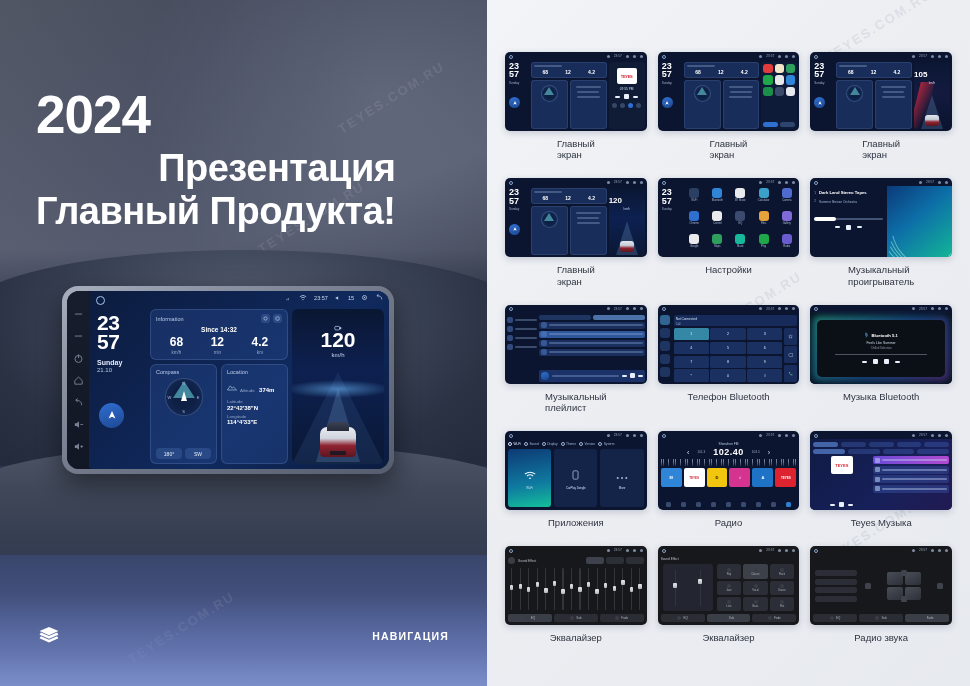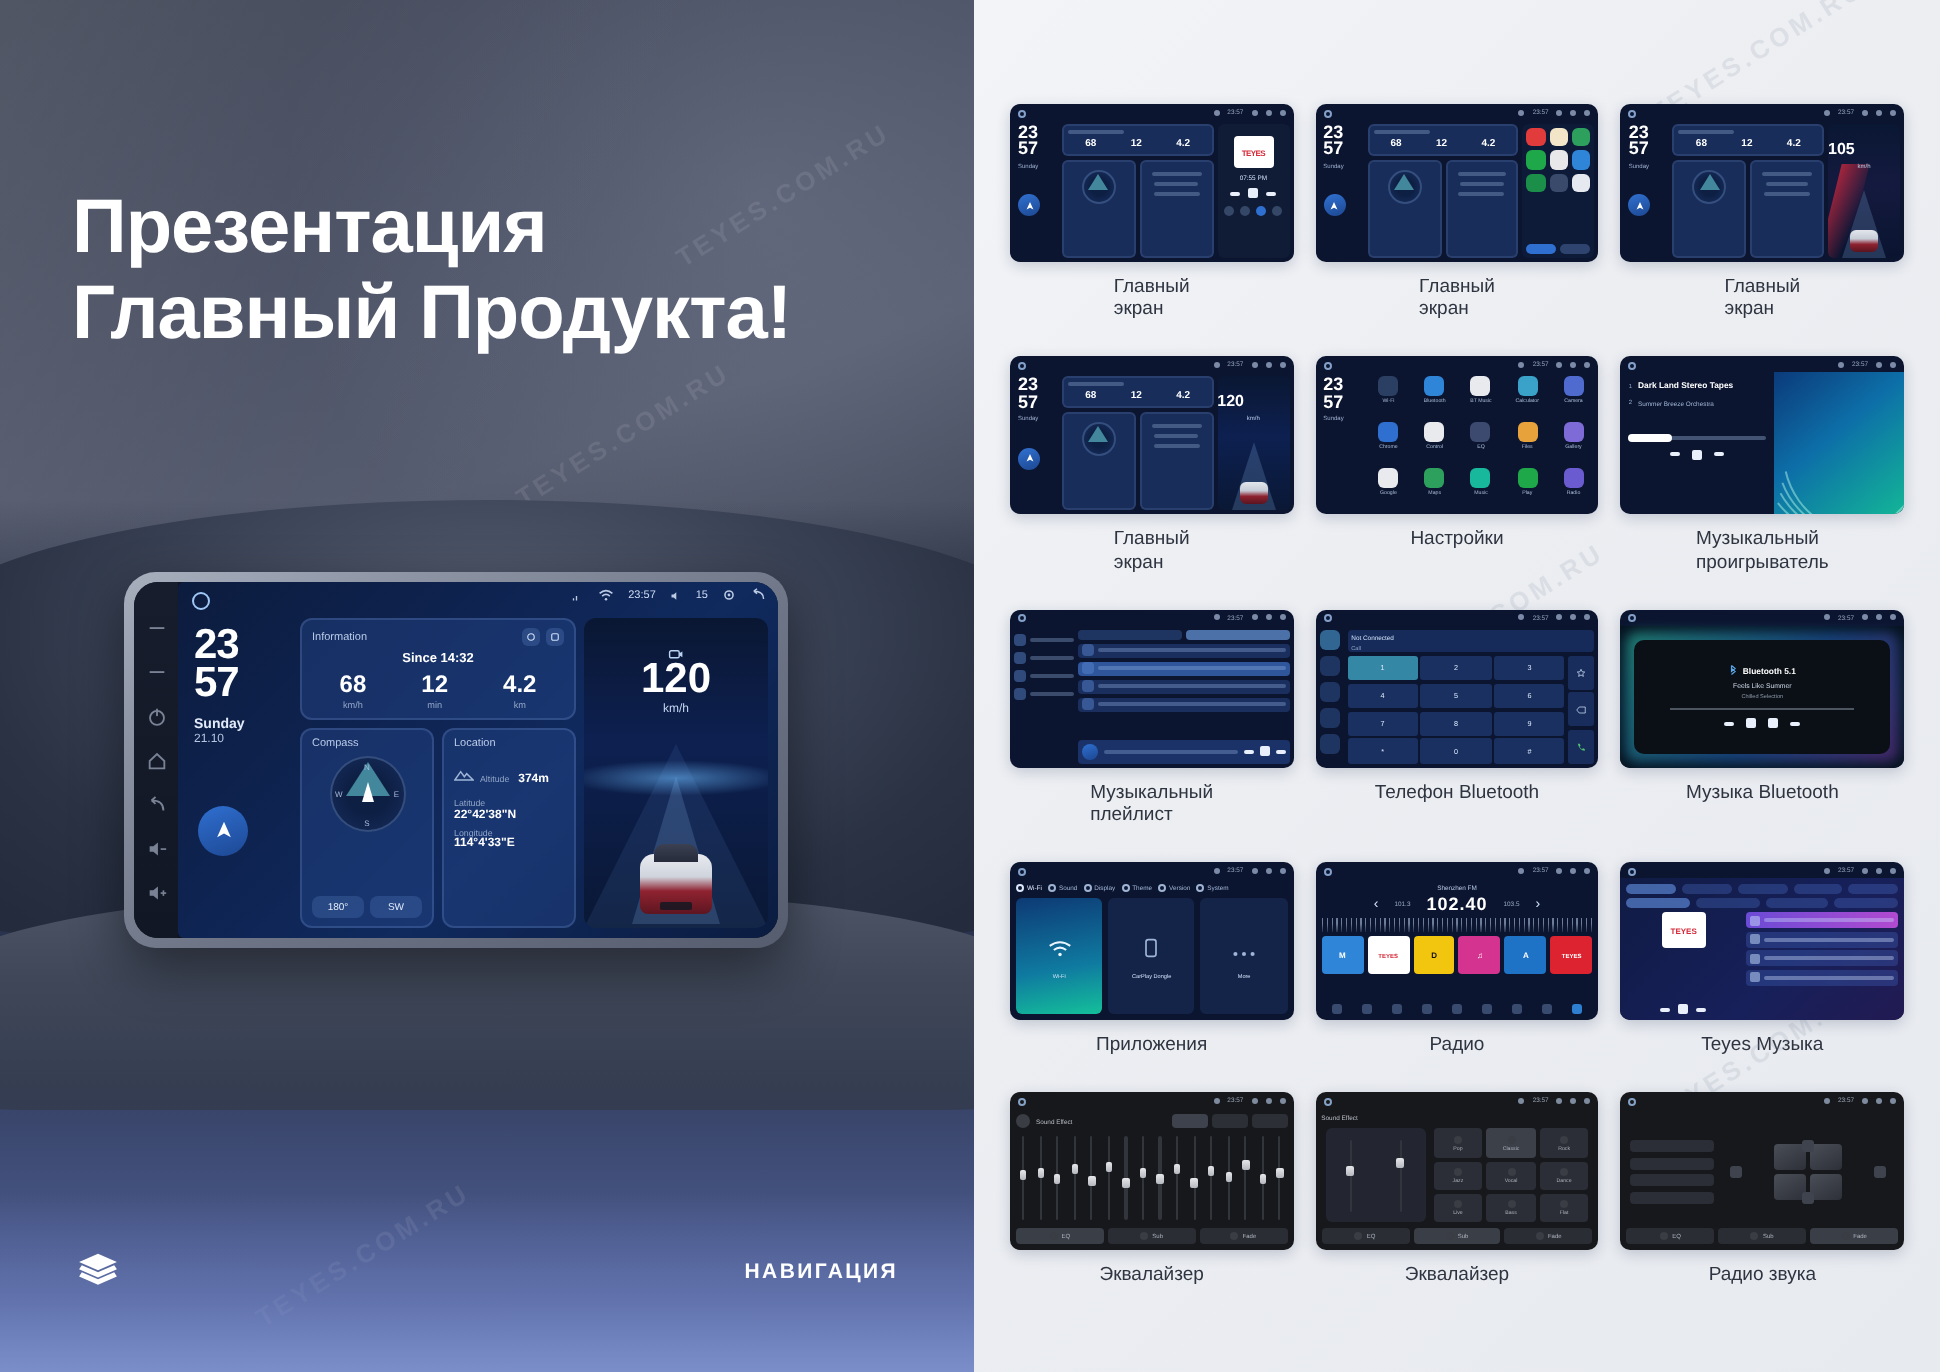--- a/index.html
+++ b/index.html
@@ -47,21 +47,21 @@
     padding: 3px 7px 3px 7px; border-radius: 5px; line-height: 1;
   }
 
   .hero-headline { position: absolute; left: 36px; top: 88px; }
   .hl-year {
     color: #ffffff; font-size: 53px; font-weight: bold;
     line-height: 1.02; letter-spacing: -1px;
   }
   .hl-l1, .hl-l2 {
     color: #ffffff; font-size: 38px; font-weight: bold;
-    line-height: 1.12; letter-spacing: -0.5px;
+    line-height: 1.12; letter-spacing: -0.5px; text-align: right;
   }
   .hl-l1 { margin-top: 5px; }
 
   
   .dash {
     position: absolute; left: 0; top: 250px; width: 487px; height: 436px;
   }
   .dash-hood {
     position: absolute; left: -40px; top: 0; width: 567px; height: 220px;
     background: radial-gradient(ellipse 60% 90% at 50% 30%, #555d70 0%, #3b4356 45%, #2a3244 75%, #232b3d 100%);
@@ -532,20 +532,21 @@
   <div class="hero">
     <div class="hero-sheen"></div>
     <div class="hero-lower"></div>
 
     <div class="wm light" style="left:250px; top:210px;">TEYES.COM.RU</div>
     <div class="wm light" style="left:330px; top:90px;">TEYES.COM.RU</div>
     <div class="wm light" style="left:120px; top:620px;">TEYES.COM.RU</div>
 
 
     <div class="hero-headline">
+      <div class="hl-year">2024</div>
       <div class="hl-l1">Презентация</div>
       <div class="hl-l2">Главный Продукта!</div>
     </div>
 
     <div class="dash">
       <div class="dash-hood"></div>
       <div class="dash-shelf"></div>
 
       <div class="dash-bottom-glow"></div>
     </div>

